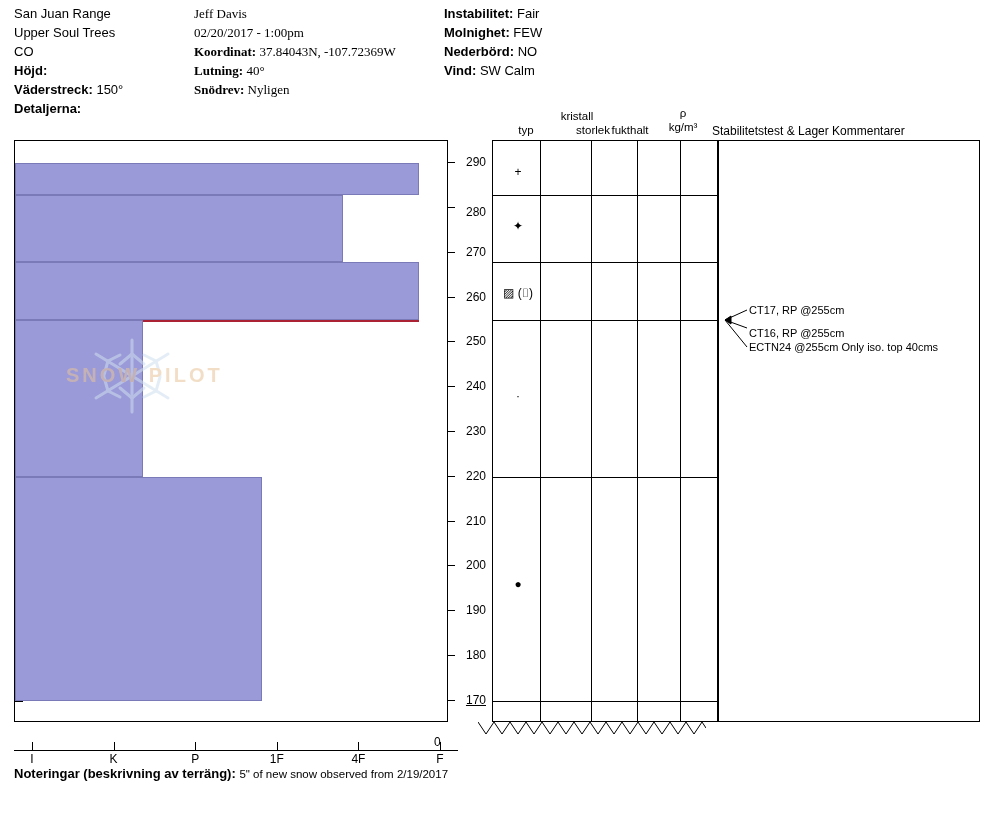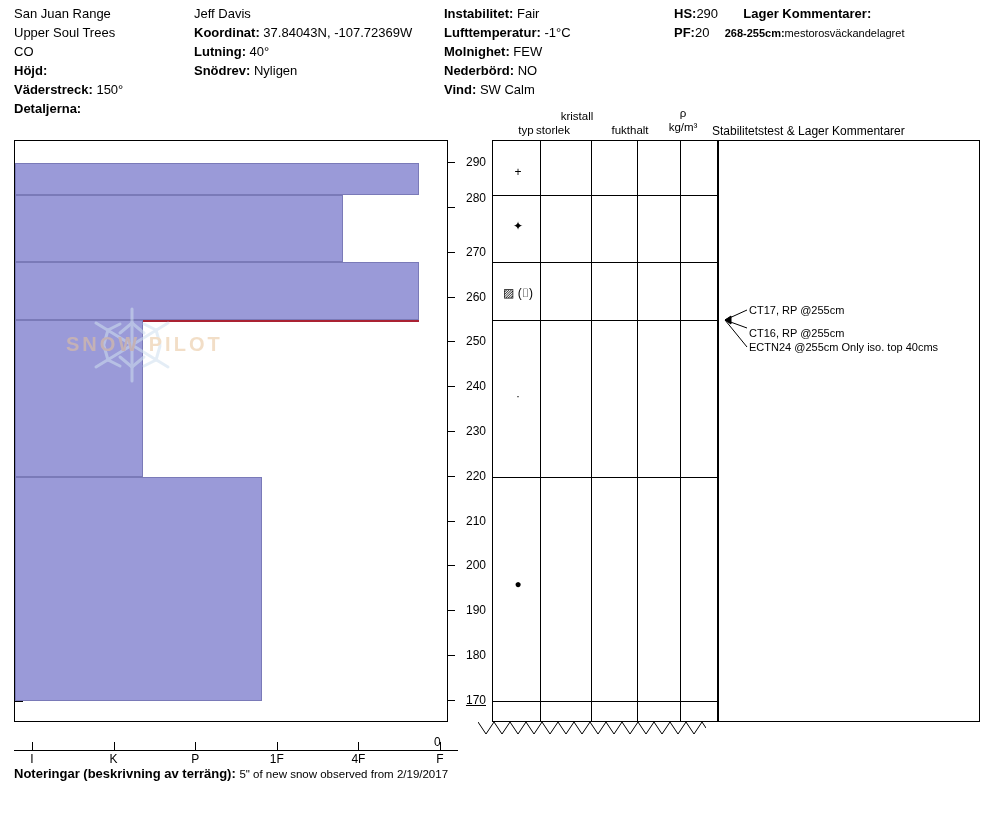--- a/index.html
+++ b/index.html
@@ -8,21 +8,21 @@
     background:#ffffff;
     font-family:"Liberation Sans", sans-serif;
     font-size:13px;
     color:#000;
     position:relative;
     overflow:hidden;
   }
   .hdr{position:absolute;left:0;top:0;width:994px;height:118px;}
   .hdr .col{position:absolute;top:4px;}
   .c1{left:14px;width:180px;}
-  .c2{left:194px;width:250px;}
+  .c2{left:194px;width:250px;font-family:Liberation Serif, serif;}
   .c3{left:444px;width:230px;}
   .c4{left:674px;width:310px;}
   .row{line-height:19px;white-space:nowrap;}
   .lbl{font-weight:bold;}
   .small{font-size:11px;}
 
   
   #plot{position:absolute;left:14px;top:140px;width:966px;height:616px;}
 
   .panel{position:absolute;border:1px solid #000;box-sizing:border-box;background:#fff;}
@@ -53,69 +53,57 @@
   
   #hscale{position:absolute;left:14px;top:742px;width:460px;height:30px;}
   #hscale .hx{position:absolute;top:10px;font-size:12px;transform:translateX(-50%);}
   #hscale .axisline{position:absolute;left:0;top:8px;width:444px;border-top:1px solid #000;}
   #hscale .htick{position:absolute;top:0;height:8px;border-left:1px solid #000;}
 
   
   #zig{position:absolute;left:478px;top:718px;width:228px;height:22px;}
 
   
-  #wm{position:absolute;left:38px;top:161px;width:180px;height:85px;opacity:.55;}
+  #wm{position:absolute;left:38px;top:192px;width:180px;height:85px;opacity:.55;}
   #wm .txt{position:absolute;left:14px;top:32px;font-size:20px;font-weight:bold;letter-spacing:3px;color:#e8c49a;}
   #notes{position:absolute;left:14px;top:766px;width:960px;font-size:13px;}
   #notes .nlbl{font-weight:bold;}
   #notes .ntxt{font-size:11.5px;}
   .zero{position:absolute;left:434px;top:735px;font-size:12px;}
 </style>
 </head>
 <body>
 
 <div class="hdr">
   <div class="col c1">
     <div class="row"><span class="lbl"></span> <span>San Juan Range</span></div>
     <div class="row"><span class="lbl"></span> <span>Upper Soul Trees</span></div>
     <div class="row"><span class="lbl"></span> <span>CO</span></div>
     <div class="row"><span class="lbl">Höjd:</span> <span></span></div>
     <div class="row"><span class="lbl">Väderstreck:</span> <span>150°</span></div>
     <div class="row"><span class="lbl">Detaljerna:</span> <span></span></div>
   </div>
   <div class="col c2">
     <div class="row"><span class="lbl"></span> <span>Jeff Davis</span></div>
+    <div class="row"><span class="lbl"></span> <span>02/20/2017 - 1:00pm</span></div>
     <div class="row"><span class="lbl">Koordinat:</span> <span>37.84043N, -107.72369W</span></div>
     <div class="row"><span class="lbl">Lutning:</span> <span>40°</span></div>
     <div class="row"><span class="lbl">Snödrev:</span> <span>Nyligen</span></div>
   </div>
   <div class="col c3">
     <div class="row"><span class="lbl">Instabilitet:</span> <span>Fair</span></div>
-    <div class="row"><span class="lbl">Lufttemperatur:</span> <span>-1°C</span></div>
     <div class="row"><span class="lbl">Molnighet:</span> <span>FEW</span></div>
     <div class="row"><span class="lbl">Nederbörd:</span> <span>NO</span></div>
     <div class="row"><span class="lbl">Vind:</span> <span>SW Calm</span></div>
   </div>
-  <div class="col c4">
-    <div class="row">
-      <span class="lbl">HS:</span><span>290</span>
-      <span style="display:inline-block;width:18px"></span>
-      <span class="lbl">Lager Kommentarer:</span>
-    </div>
-    <div class="row">
-      <span class="lbl">PF:</span><span>20</span>
-      <span style="display:inline-block;width:8px"></span>
-      <span class="lbl small">268-255cm:</span><span class="small">mestorosväckandelagret</span>
-    </div>
-  </div>
 </div>
 
 <div class="colhdr" style="left:496px;top:124px;width:60px;">typ</div>
 <div class="colhdr" style="left:548px;top:110px;width:58px;">kristall</div>
-<div class="colhdr" style="left:524px;top:124px;width:58px;">storlek</div>
+<div class="colhdr" style="left:564px;top:124px;width:58px;">storlek</div>
 <div class="colhdr" style="left:600px;top:124px;width:60px;">fukthalt</div>
 <div class="colhdr" style="left:662px;top:107px;width:42px;">ρ</div>
 <div class="colhdr" style="left:658px;top:121px;width:50px;">kg/m³</div>
 <div class="colhdr" style="left:712px;top:124px;width:250px;text-align:left;font-size:12px;">Stabilitetstest &amp; Lager Kommentarer</div>
 
 <div id="plot">
 
   <div class="panel" id="hardbox">
       <div class="tick" style="top: 559.615px;"></div>
       <div class="tick" style="top: 514.846px;"></div>
@@ -167,21 +155,21 @@
       <div class="dlab" style="top: 291px;">230</div>
       <div class="dtick" style="top: 246.231px;"></div>
       <div class="dlab" style="top: 246.231px;">240</div>
       <div class="dtick" style="top: 201.462px;"></div>
       <div class="dlab" style="top: 201.462px;">250</div>
       <div class="dtick" style="top: 156.692px;"></div>
       <div class="dlab" style="top: 156.692px;">260</div>
       <div class="dtick" style="top: 111.923px;"></div>
       <div class="dlab" style="top: 111.923px;">270</div>
       <div class="dtick" style="top: 67.1538px;"></div>
-      <div class="dlab" style="top: 58px;">280</div>
+      <div class="dlab" style="top: 72px;">280</div>
       <div class="dtick" style="top: 22.3846px;"></div>
       <div class="dlab" style="top: 22.3846px;">290</div>
     </div>
 
   <div class="panel" id="grainbox">
     <div class="vline" style="left:47px;"></div>
     <div class="vline" style="left:98px;"></div>
     <div class="vline" style="left:144px;"></div>
     <div class="vline" style="left:187px;"></div>
   <div class="hline" style="top: 53.7231px;"></div>

